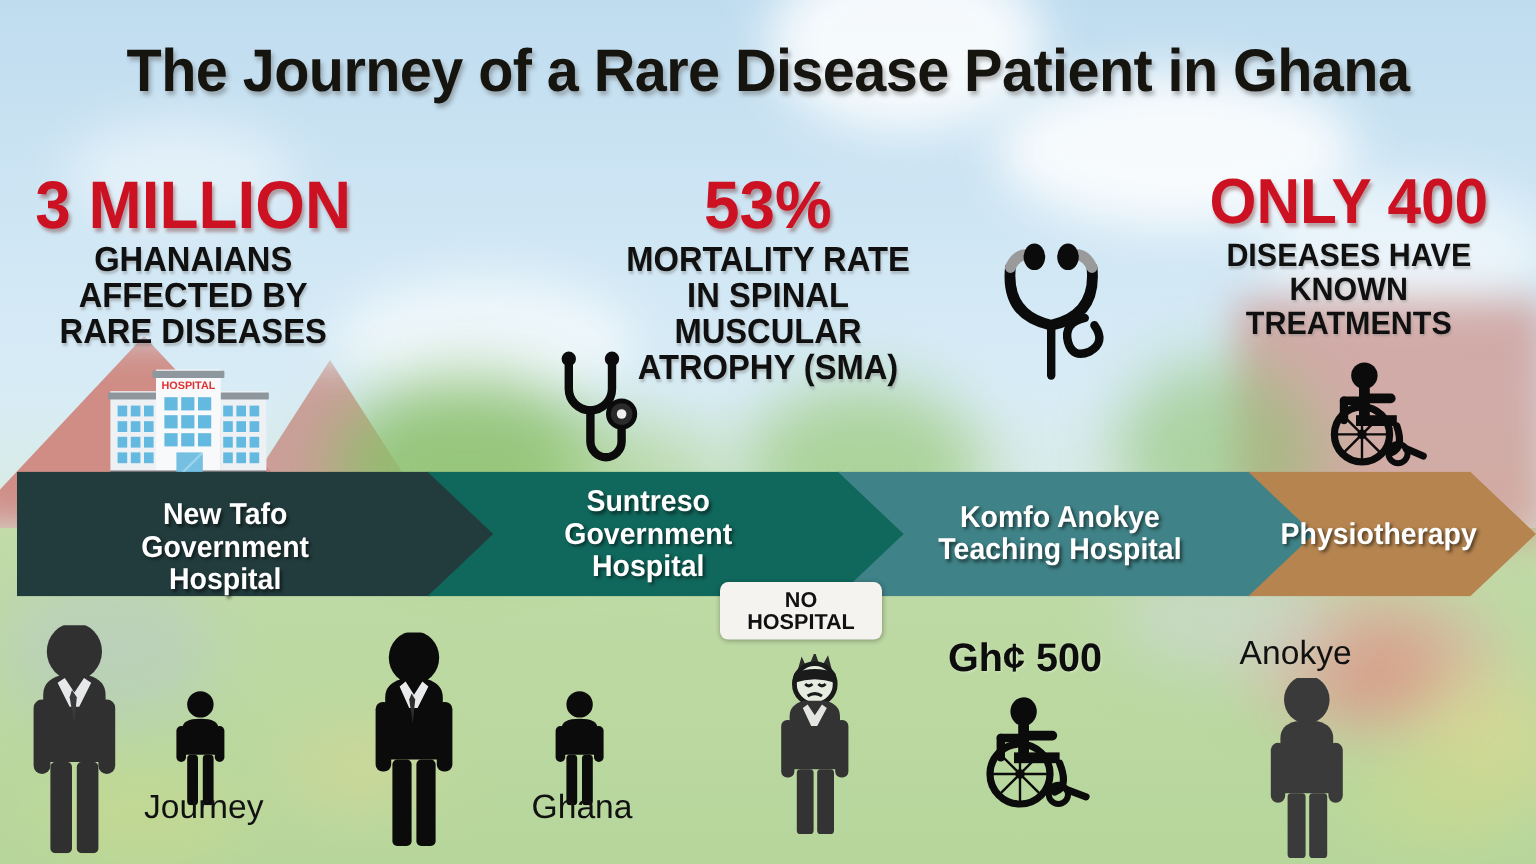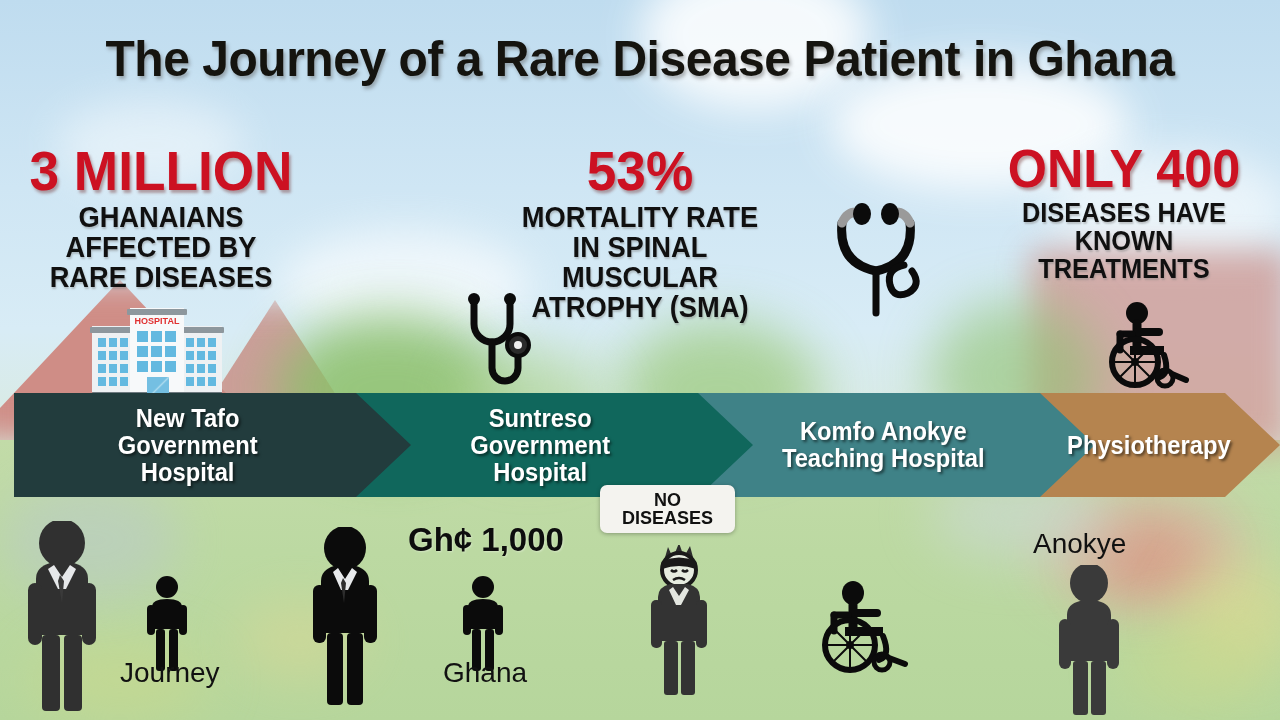--- a/index.html
+++ b/index.html
@@ -296,21 +296,21 @@
 
 <div class="stat" id="stat-right">
   <div class="big">ONLY 400</div>
   <div class="sub" style="white-space:pre-line">DISEASES HAVE
 KNOWN
 TREATMENTS</div>
 </div>
 
 <div id="arrows">
 
-  <div class="arrow" style="left:14px;width:400px;">
+  <div class="arrow" style="left:14px;width:400px;align-items:flex-end;">
     <div class="shape" style="background:#223c3d;clip-path:polygon(0 0, 345px 0, 400px 52px, 345px 104px, 0 104px);"></div>
     <div class="lbl" style="padding-left:0;margin-right:52px;">New Tafo
 Government
 Hospital</div>
   </div>
 
   <div class="arrow" style="left:356px;width:400px;">
     <div class="shape" style="background:#10675c;clip-path:polygon(0 0, 345px 0, 400px 52px, 345px 104px, 0 104px, 55px 52px);"></div>
     <div class="lbl" style="margin-right:48px;">Suntreso
 Government
@@ -323,21 +323,21 @@
 Teaching Hospital</div>
   </div>
 
   <div class="arrow" style="left:1040px;width:240px;">
     <div class="shape" style="background:#b5844f;clip-path:polygon(0 0, 185px 0, 240px 52px, 185px 104px, 0 104px, 55px 52px);"></div>
     <div class="lbl" style="padding-left:10px;margin-right:32px;">Physiotherapy</div>
   </div>
 </div>
 
 <div id="no-diag">NO
-DISEASES</div>
+HOSPITAL</div>
 
 <div id="bottom">
 
   <div class="person" style="left:14px;top:26px;width:96px;height:190px;">
     <svg width="96" height="190" viewBox="0 0 96 190">
       <ellipse cx="48" cy="22" rx="23" ry="24" fill="#303030"></ellipse>
       <path d="M22 58 q0 -12 14 -16 l24 0 q14 4 14 16 v56 h-52 z" fill="#303030"></path>
       <rect x="14" y="62" width="14" height="62" rx="7" fill="#303030"></rect>
       <rect x="68" y="62" width="14" height="62" rx="7" fill="#303030"></rect>
       <rect x="28" y="114" width="18" height="76" rx="4" fill="#303030"></rect>
@@ -363,21 +363,20 @@
       <ellipse cx="45" cy="21" rx="21" ry="22" fill="#0b0b0b"></ellipse>
       <path d="M21 54 q0 -11 13 -15 l22 0 q13 4 13 15 v52 h-48 z" fill="#0b0b0b"></path>
       <rect x="13" y="58" width="13" height="58" rx="6" fill="#0b0b0b"></rect>
       <rect x="64" y="58" width="13" height="58" rx="6" fill="#0b0b0b"></rect>
       <rect x="27" y="106" width="16" height="72" rx="4" fill="#0b0b0b"></rect>
       <rect x="47" y="106" width="16" height="72" rx="4" fill="#0b0b0b"></rect>
       <path d="M38 41 l7 11 l7 -11 l5 4 l-9 18 h-7 l-8 -18 z" fill="#e8eaec"></path>
       <path d="M43 51 l3 5 l-2 20 l-3 -20 z" fill="#2e2e2e"></path>
     </svg>
   </div>
-  <div class="cost" style="left:408px;top:26px;">Gh¢ 1,000</div>
   <div class="person" style="left:460px;top:80px;width:46px;height:96px;">
     <svg width="46" height="96" viewBox="0 0 46 96">
       <circle cx="23" cy="12" r="11" fill="#0b0b0b"></circle>
       <path d="M8 32 q0 -8 15 -8 q15 0 15 8 v22 h-30 z" fill="#0b0b0b"></path>
       <rect x="3" y="30" width="8" height="30" rx="4" fill="#0b0b0b"></rect>
       <rect x="35" y="30" width="8" height="30" rx="4" fill="#0b0b0b"></rect>
       <rect x="12" y="54" width="9" height="42" rx="3" fill="#0b0b0b"></rect>
       <rect x="25" y="54" width="9" height="42" rx="3" fill="#0b0b0b"></rect>
     </svg>
   </div>
@@ -393,20 +392,21 @@
       <path d="M33 35 q6 -4 12 0" stroke="#1a1a1a" stroke-width="2.5" fill="none"></path>
       <path d="M18 52 q0 -10 12 -13 l18 0 q12 3 12 13 v44 h-42 z" fill="#333"></path>
       <rect x="11" y="55" width="11" height="48" rx="5" fill="#333"></rect>
       <rect x="56" y="55" width="11" height="48" rx="5" fill="#333"></rect>
       <rect x="24" y="96" width="14" height="54" rx="3" fill="#333"></rect>
       <rect x="41" y="96" width="14" height="54" rx="3" fill="#333"></rect>
       <path d="M33 42 l6 9 l6 -9 l4 3 l-8 15 h-5 l-7 -15 z" fill="#e3e6e0"></path>
     </svg>
   </div>
 
+  <div class="cost" style="left:790px;top:34px;">Gh¢ 500</div>
   <div class="person" style="left:818px;top:84px;width:105px;height:95px;">
     <svg width="105" height="95" viewBox="0 0 105 95">
       <ellipse cx="35" cy="14" rx="11" ry="12" fill="#0b0b0b"></ellipse>
       <path d="M35 26 v24" stroke="#0b0b0b" stroke-width="9" stroke-linecap="round" fill="none"></path>
       <path d="M35 34 h24" stroke="#0b0b0b" stroke-width="8" stroke-linecap="round" fill="none"></path>
       <rect x="27" y="48" width="38" height="9" fill="#0b0b0b"></rect>
       <path d="M16 36 h14" stroke="#0b0b0b" stroke-width="7" stroke-linecap="round" fill="none"></path>
       <path d="M16 36 v16" stroke="#0b0b0b" stroke-width="7" stroke-linecap="round" fill="none"></path>
       <circle cx="32" cy="66" r="25" fill="none" stroke="#0b0b0b" stroke-width="6"></circle>
       <g stroke="#0b0b0b" stroke-width="2">

